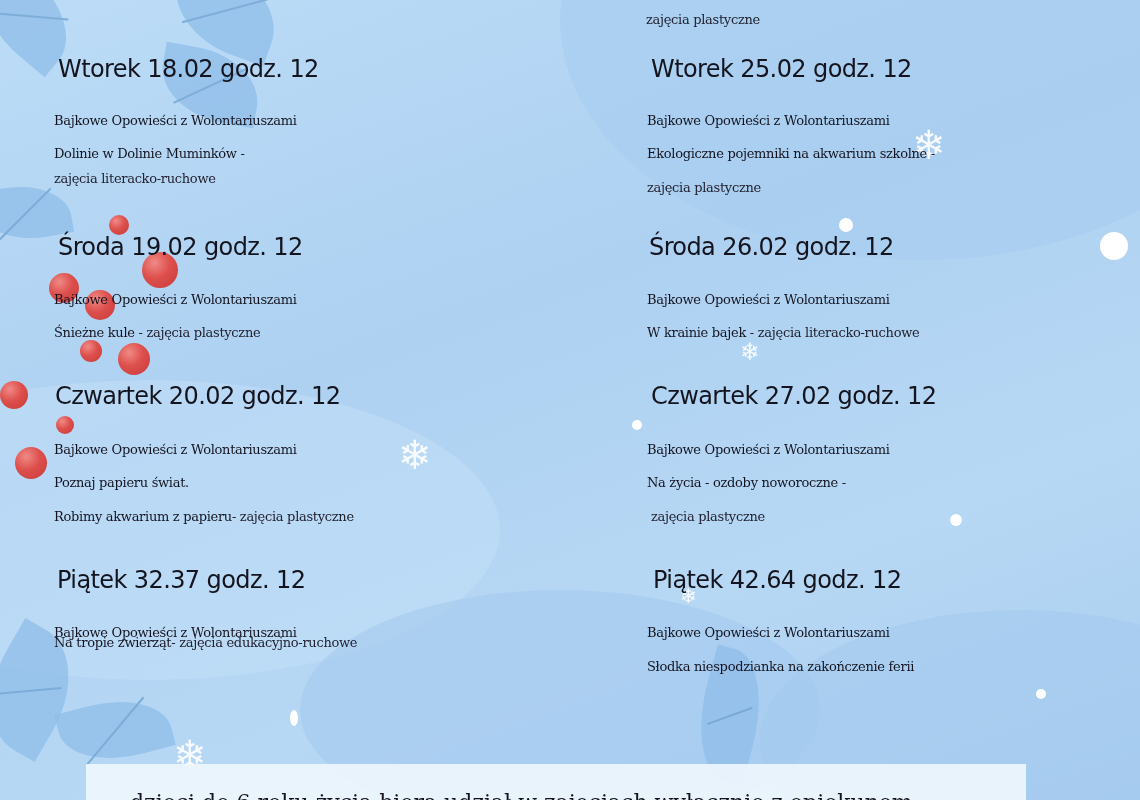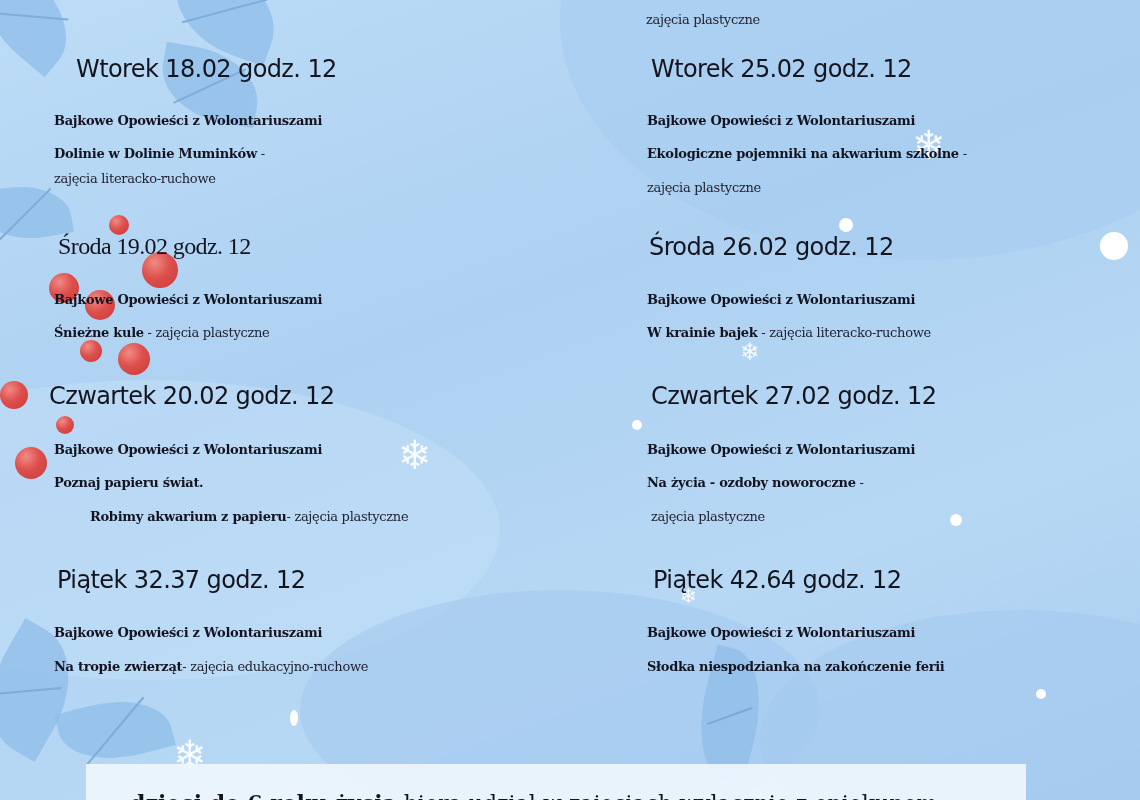--- a/index.html
+++ b/index.html
@@ -17,21 +17,21 @@
   .dot { position: absolute; border-radius: 50%; background: #ffffff; }
   .flake { position: absolute; color: #ffffff; font-family: "DejaVu Sans", sans-serif; opacity: .9; }
 
   .day-heading {
     position: absolute; font-family: "DejaVu Sans", sans-serif;
     font-size: 24px; letter-spacing: -0.6px; color: #14141e; white-space: nowrap;
   }
   .line {
     position: absolute; font-size: 13px; line-height: 22px; white-space: nowrap; letter-spacing: -0.3px;
   }
-  .bold { font-weight: bold; }
+  .bold { font-weight: normal; }
   .normal { font-weight: normal; color: #222230; }
 
   .notice {
     position: absolute; left: 86px; top: 764px; width: 940px; height: 60px;
     background: rgba(238, 246, 253, 0.92);
   }
   .notice-text {
     position: absolute; left: 44px; top: 26px; font-size: 22px; white-space: nowrap; color: #141420;
   }
 </style>
@@ -73,43 +73,43 @@
   <div class="flake" style="left:398px; top:432px; font-size:40px;">❄</div>
   <div class="flake" style="left:740px; top:338px; font-size:24px;">❄</div>
   <div class="flake" style="left:173px; top:732px; font-size:40px;">❄</div>
   <div class="flake" style="left:680px; top:584px; font-size:20px;">❄</div>
 </div>
 
 <div class="line normal" style="left:646px; top:9px;">zajęcia plastyczne</div>
 
 <div>
 
-  <div class="day-heading" style="left:58px; top:55px;margin-left:18px;">Wtorek 18.02 godz. 12</div>
+  <div class="day-heading" style="left:58px; top:55px;">Wtorek 18.02 godz. 12</div>
   <div class="line bold" style="left:54px; top:110px;">Bajkowe Opowieści z Wolontariuszami</div>
   <div class="line" style="left:54px; top:143px;">
     <span class="bold">Dolinie w Dolinie Muminków</span><span class="normal"> -</span>
   </div>
   <div class="line normal" style="left:54px; top:168px;">zajęcia literacko-ruchowe</div>
 
-  <div class="day-heading" style="left:58px; top:233px;font-family:Liberation Serif, serif;">Środa 19.02 godz. 12</div>
+  <div class="day-heading" style="left:58px; top:233px;">Środa 19.02 godz. 12</div>
   <div class="line bold" style="left:54px; top:289px;">Bajkowe Opowieści z Wolontariuszami</div>
   <div class="line" style="left:54px; top:322px;">
     <span class="bold">Śnieżne kule</span><span class="normal"> - </span><span class="normal">zajęcia plastyczne</span>
   </div>
 
-  <div class="day-heading" style="left:49px; top:382px;">Czwartek 20.02 godz. 12</div>
+  <div class="day-heading" style="left:55px; top:382px;">Czwartek 20.02 godz. 12</div>
   <div class="line bold" style="left:54px; top:439px;">Bajkowe Opowieści z Wolontariuszami</div>
   <div class="line bold" style="left:54px; top:472px;">Poznaj papieru świat.</div>
-  <div class="line" style="left:54px; top:506px;margin-left:36px;">
+  <div class="line" style="left:54px; top:506px;">
     <span class="bold">Robimy akwarium z papieru</span><span class="normal">- </span><span class="normal">zajęcia plastyczne</span>
   </div>
 
   <div class="day-heading" style="left:57px; top:566px;">Piątek 32.37 godz. 12</div>
   <div class="line bold" style="left:54px; top:622px;">Bajkowe Opowieści z Wolontariuszami</div>
-  <div class="line" style="left:54px; top:656px;">
+  <div class="line" style="left:54px; top:632px;">
     <span class="bold">Na tropie zwierząt</span><span class="normal">- </span><span class="normal">zajęcia edukacyjno-ruchowe</span>
   </div>
 </div>
 
 <div>
 
   <div class="day-heading" style="left:651px; top:55px;">Wtorek 25.02 godz. 12</div>
   <div class="line bold" style="left:647px; top:110px;">Bajkowe Opowieści z Wolontariuszami</div>
   <div class="line" style="left:647px; top:143px;">
     <span class="bold">Ekologiczne pojemniki na akwarium szkolne</span><span class="normal"> -</span>

